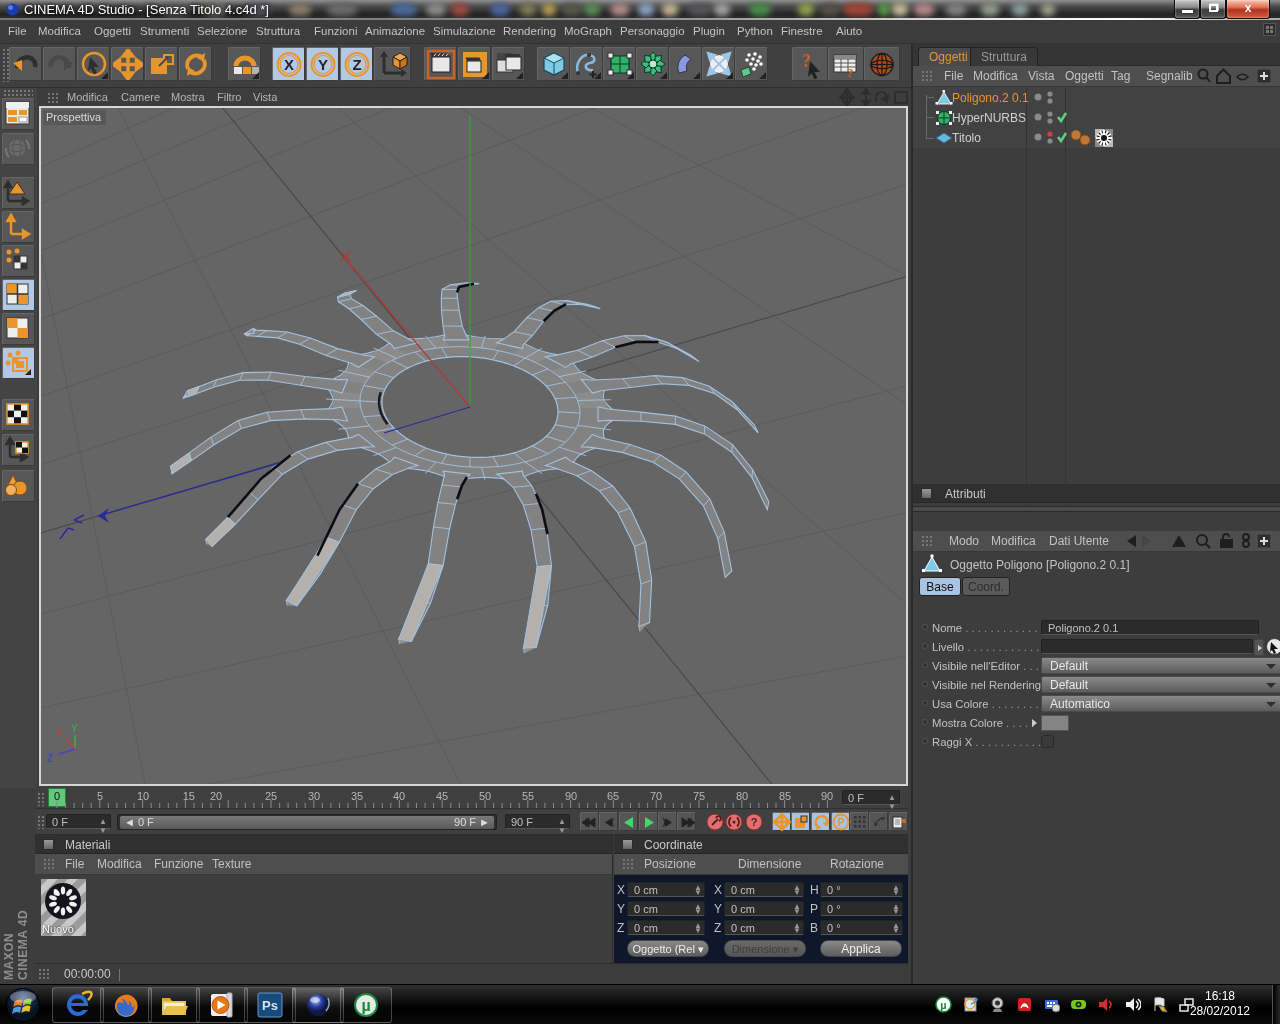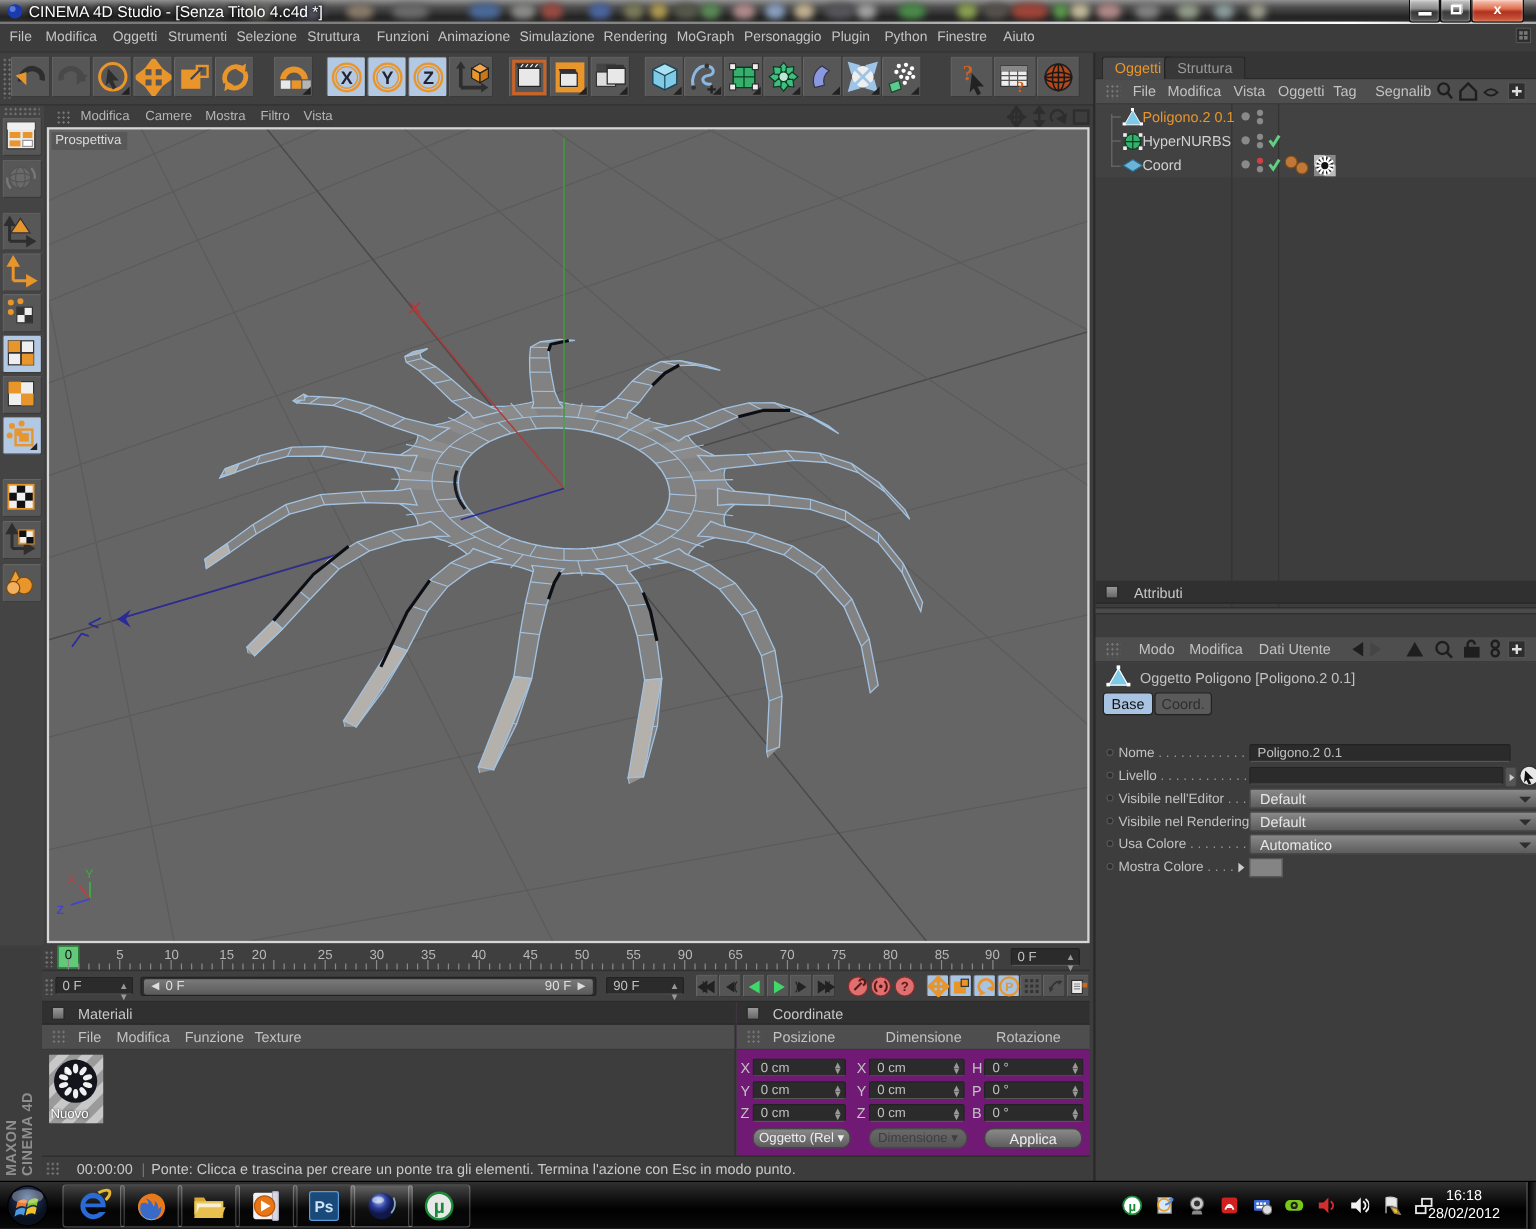--- a/index.html
+++ b/index.html
@@ -42,21 +42,21 @@
 .fld{position:absolute;height:15px;background:#2b2b2b;border:1px solid #222;border-bottom-color:#555;color:#c0c0c0;font-size:11px;border-radius:2px}
 .drop{position:absolute;height:17px;background:linear-gradient(#8a8a8a,#5c5c5c);border:1px solid #4a4a4a;color:#e8e8e8;font-size:12px;border-radius:2px}
 .lbl{position:absolute;color:#c2c2c2;font-size:12px;white-space:nowrap}
 .lbl.sm{font-size:11.3px}
 
 #ruler{left:35px;top:787px;width:873px;height:22px;background:#3f3f3f;border-bottom:1px solid #303030;color:#b8b8b8;font-size:11px}
 #tctrl{left:35px;top:810px;width:873px;height:25px;background:#404040;border-bottom:1px solid #2c2c2c}
 .pbtn{position:absolute;top:2px;width:19px;height:19px;background:#555;border:1px solid #666;border-bottom-color:#3a3a3a;border-right-color:#3a3a3a;border-radius:2px;text-align:center}
 
 #mats{left:35px;top:835px;width:578px;height:130px;background:#3d3d3d;border-right:1px solid #2c2c2c}
-#coords{left:614px;top:835px;width:294px;height:130px;background:#701a75}
+#coords{left:614px;top:835px;width:294px;height:130px;background:#0f172a}
 
 #status{left:35px;top:963px;width:873px;height:21px;background:#3c3c3c;color:#c9c9c9;font-size:12px;border-top:1px solid #2c2c2c}
 #maxon{left:0px;top:880px;width:35px;height:104px;color:#8f8f8f}
 
 #taskbar{left:0;top:984px;width:1280px;height:40px;background:linear-gradient(#303030,#161616 30%,#000 60%,#0a0a0a);border-top:1px solid #000}
 .tkbtn{position:absolute;top:2px;width:52px;height:36px;border:1px solid rgba(255,255,255,.25);border-radius:3px;background:linear-gradient(rgba(255,255,255,.12),rgba(255,255,255,.03) 50%,rgba(0,0,0,.2))}
 .tray{position:absolute;top:11px;width:17px;height:17px}
 #clock{position:absolute;right:14px;top:4px;color:#fff;font-size:12px;text-align:center;line-height:15px}
 .chk{position:absolute;width:11px;height:11px;background:linear-gradient(#999,#666);border:1px solid #2a2a2a}
 </style></head>
@@ -757,21 +757,21 @@
             </g>
           </svg>
           <svg width="38" height="17" viewBox="0 0 38 17" style="position:absolute;left:117px;top:1px">
             <circle cx="8" cy="8" r="3.5" fill="#8a8a8a"></circle>
             <circle cx="20" cy="5" r="2.6" fill="#8a8a8a"></circle>
             <circle cx="20" cy="12" r="2.6" fill="#8a8a8a"></circle>
             <path d="M28 8 l3 4 l5 -8" stroke="#5fd080" stroke-width="2.5" fill="none"></path>
           </svg>
         </div>
 <div class="omrow" style="top:41px">
-          <span style="position:absolute;left:39px;top:3px;color:#d0d0d0">Coord</span>
+          <span style="position:absolute;left:39px;top:3px;color:#d0d0d0">Titolo</span>
           <svg width="18" height="16" viewBox="0 0 18 16" style="position:absolute;left:22px;top:2px">
             <path d="M9 3 l8 5 l-8 5 l-8 -5 Z" fill="#6ab4dc" stroke="#2a6a8a"></path>
           </svg>
           <svg width="38" height="17" viewBox="0 0 38 17" style="position:absolute;left:117px;top:1px">
             <circle cx="8" cy="8" r="3.5" fill="#8a8a8a"></circle>
             <circle cx="20" cy="5" r="2.6" fill="#d04040"></circle>
             <circle cx="20" cy="12" r="2.6" fill="#8a8a8a"></circle>
             <path d="M28 8 l3 4 l5 -8" stroke="#5fd080" stroke-width="2.5" fill="none"></path>
           </svg>
           <svg width="60" height="18" viewBox="0 0 60 18" style="position:absolute;left:156px;top:1px">
@@ -868,20 +868,25 @@
 <div class="abs" style="left:6px;top:651px;width:360px;height:19px">
         <div style="position:absolute;left:3px;top:5px;width:6px;height:6px;border-radius:50%;background:#2e2e2e;border:1px solid #555"></div>
         <span class="lbl sm" style="left:13px;top:3px">Usa Colore<span style="color:#9a9a9a"> . . . . . . . . .</span></span>
         <div class="drop" style="left:122px;top:0;width:242px;color:#e8e8e8;padding:1px 0 0 8px">Automatico<div style="position:absolute;right:6px;top:6px;width:0;height:0;border-top:5px solid #2e2e2e;border-left:5px solid transparent;border-right:5px solid transparent"></div></div>
       </div>
 <div class="abs" style="left:6px;top:670px;width:360px;height:19px">
         <div style="position:absolute;left:3px;top:5px;width:6px;height:6px;border-radius:50%;background:#2e2e2e;border:1px solid #555"></div>
         <span class="lbl sm" style="left:13px;top:3px">Mostra Colore<span style="color:#9a9a9a"> . . . . .</span></span>
         <div style="position:absolute;left:113px;top:5px;width:0;height:0;border-left:5px solid #ccc;border-top:4px solid transparent;border-bottom:4px solid transparent"></div>
         <div style="position:absolute;left:122px;top:1px;width:28px;height:16px;background:#848484;border:1px solid #555"></div>
+      </div>
+<div class="abs" style="left:6px;top:689px;width:360px;height:19px">
+        <div style="position:absolute;left:3px;top:5px;width:6px;height:6px;border-radius:50%;background:#2e2e2e;border:1px solid #555"></div>
+        <span class="lbl sm" style="left:13px;top:3px">Raggi X<span style="color:#9a9a9a"> . . . . . . . . . . .</span></span>
+        <div style="position:absolute;left:122px;top:2px;width:13px;height:13px;background:#3a3a3a;border:1px solid #2a2a2a;border-radius:3px"></div>
       </div>
 </div>
 <div id="ruler" class="abs">
 <div class="grip" style="left:2px;top:5px;width:7px;height:14px"></div>
 <div style="position:absolute;left:13px;top:1px;width:18px;height:19px;background:#62c97a;border:1px solid #2a7a3a"></div>
 <span style="position:absolute;left:12px;top:3px;width:20px;text-align:center;color:#111">0</span>
 <span style="position:absolute;left:55px;top:3px;width:20px;text-align:center;color:#b8b8b8">5</span>
 <span style="position:absolute;left:98px;top:3px;width:20px;text-align:center;color:#b8b8b8">10</span>
 <span style="position:absolute;left:140px;top:3px;width:20px;text-align:right;color:#b8b8b8">15</span>
 <span style="position:absolute;left:171px;top:3px;width:20px;text-align:center;color:#b8b8b8">20</span>
@@ -1154,21 +1159,20 @@
 <span class="lbl" style="left:196px;top:86px">B</span>
 <div class="fld" style="left:206px;top:85px;width:83px;padding:1px 0 0 6px">0 °<span style="position:absolute;right:2px;top:2px;color:#999;font-size:8px;line-height:5px">▲<br>▼</span></div>
 <div style="position:absolute;left:13px;top:105px;width:82px;height:17px;background:linear-gradient(#8a8a8a,#5c5c5c);border:1px solid #444;border-radius:8px;color:#eee;font-size:11px;text-align:center;line-height:16px">Oggetto (Rel ▾</div>
 <div style="position:absolute;left:110px;top:105px;width:82px;height:17px;background:linear-gradient(#6a6a6a,#555);border:1px solid #4a4a4a;border-radius:8px;color:#3e3e3e;font-size:11px;text-align:center;line-height:16px">Dimensione ▾</div>
 <div style="position:absolute;left:206px;top:105px;width:82px;height:17px;background:linear-gradient(#8a8a8a,#5c5c5c);border:1px solid #444;border-radius:8px;color:#eee;font-size:12px;text-align:center;line-height:16px">Applica</div>
 </div>
 <div id="status" class="abs">
       <div class="grip" style="left:3px;top:4px;width:12px;height:12px"></div>
       <span style="position:absolute;left:29px;top:3px">00:00:00</span>
       <span style="position:absolute;left:83px;top:3px;color:#777">|</span>
-      <span style="position:absolute;left:91px;top:3px">Ponte: Clicca e trascina per creare un ponte tra gli elementi.  Termina l'azione con Esc in modo punto.</span>
     </div>
     <div id="maxon" class="abs">
       <div style="position:absolute;left:2px;top:100px;transform:rotate(-90deg);transform-origin:0 0;width:100px;font-size:12px;font-weight:bold;letter-spacing:0.5px;color:#8f8f8f;line-height:14px">MAXON<br>CINEMA 4D</div>
     </div>
 <div id="taskbar" class="abs">
 <div style="position:absolute;left:3px;top:0px;width:40px;height:40px"><svg width="40" height="40" viewBox="0 0 40 40" style="">
           <defs>
             <radialGradient id="g1" cx="0.5" cy="0.3">
               <stop offset="0" stop-color="#4a6a9a"></stop>
               <stop offset="0.55" stop-color="#1a2a4a"></stop>

